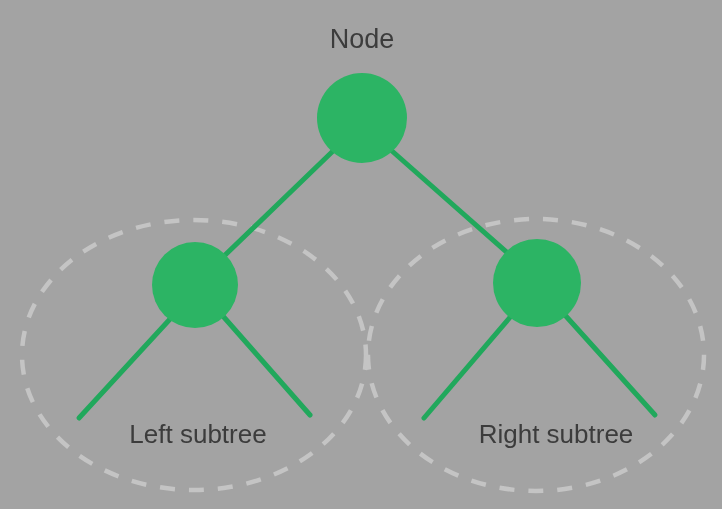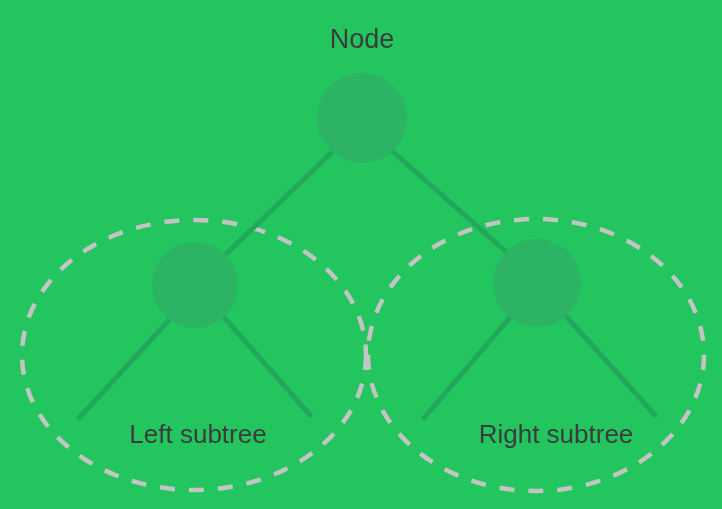--- a/index.html
+++ b/index.html
@@ -8,21 +8,21 @@
     padding: 0;
     background: #ffffff;
   }
   body {
     font-family: "Liberation Sans", sans-serif;
   }
   #canvas {
     position: relative;
     width: 722px;
     height: 509px;
-    background: #22c55e;
+    background: #a3a3a3;
     overflow: hidden;
   }
   #diagram-svg {
     display: block;
     width: 722px;
     height: 509px;
   }
   .node-label {
     font-family: "Liberation Sans", sans-serif;
     font-size: 27px;

